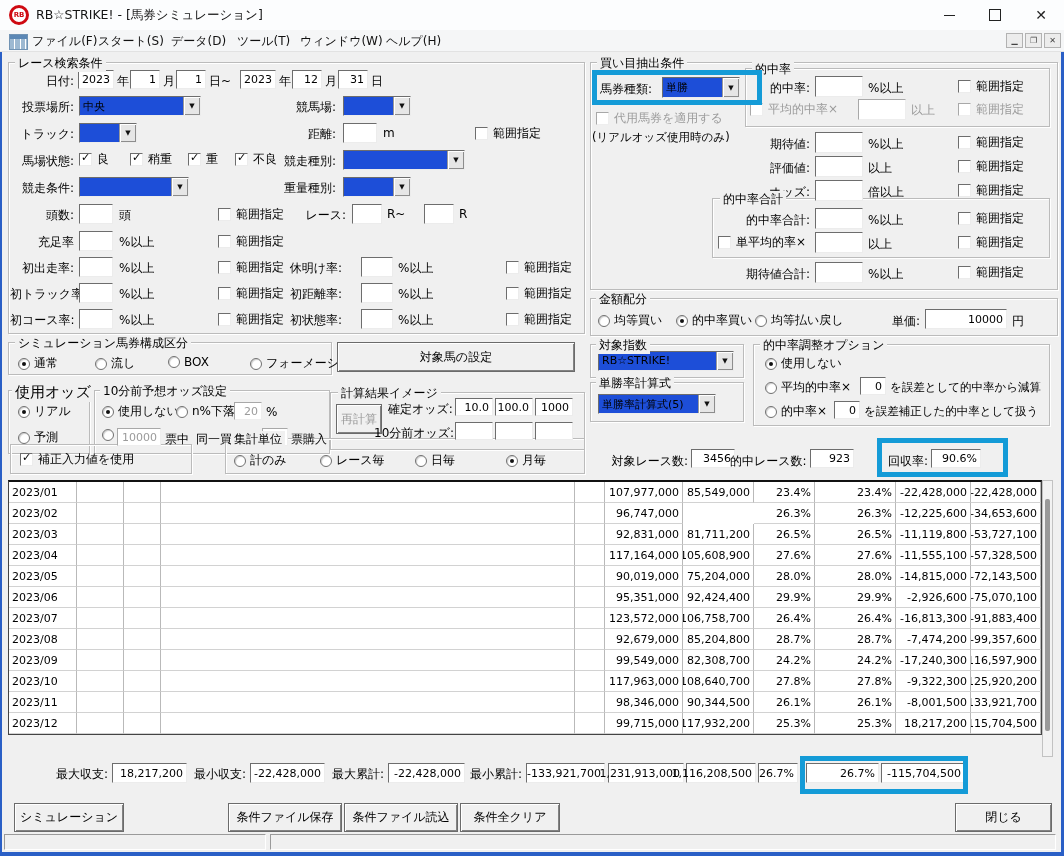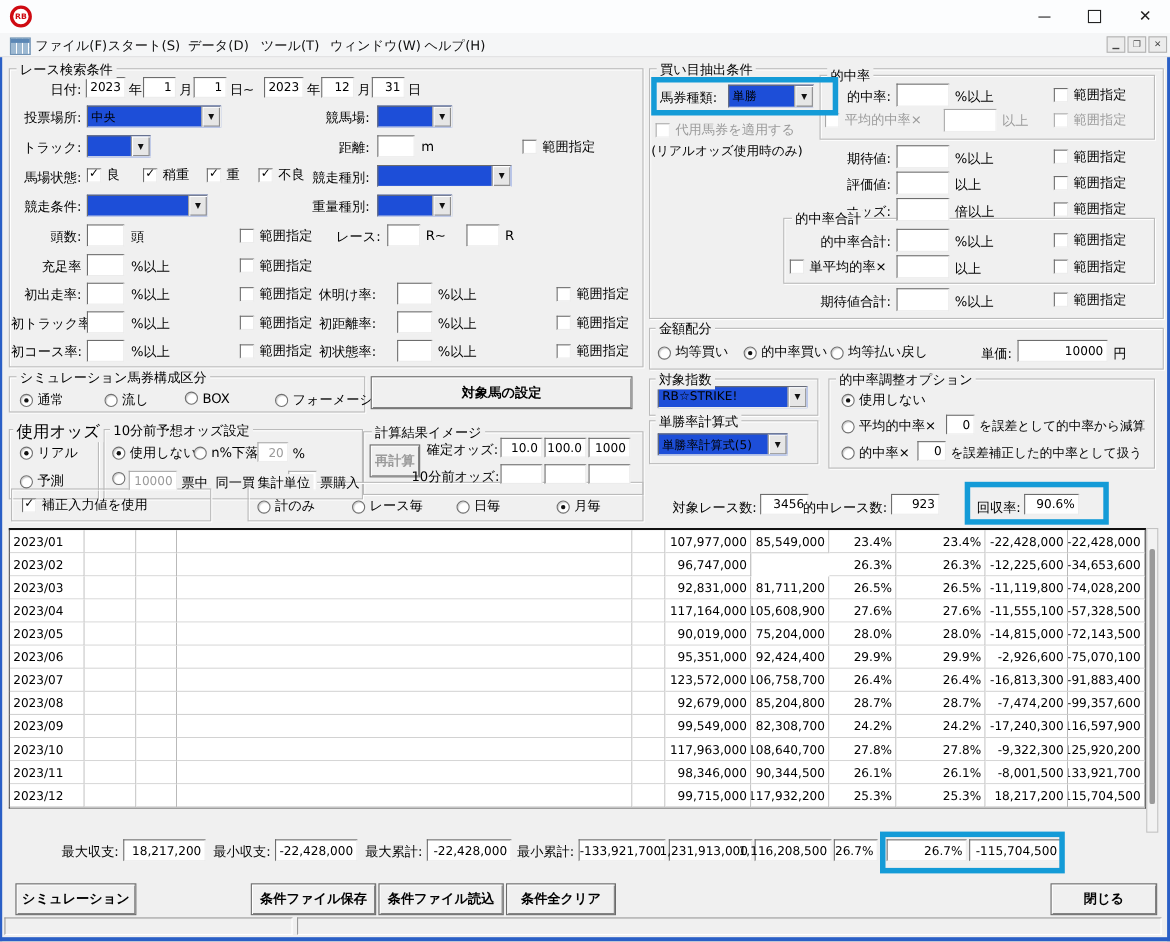--- a/index.html
+++ b/index.html
@@ -34,21 +34,21 @@
   .cb{position:absolute;display:flex;align-items:center;gap:5px;z-index:1;}
   .cbx{width:13px;height:13px;background:#fff;border:1px solid;border-color:#6d6d6d #ececec #ececec #6d6d6d;box-sizing:border-box;position:relative;flex:none;}
   .cbx.on::after{content:"✓";position:absolute;left:1px;top:-3px;font-size:11px;font-weight:bold;color:#000;}
   .cbl{font-size:12px;white-space:nowrap;}
   .cb.dis .cbl{color:#9b9b9b;}
   .cb.dis .cbx{border-color:#a8a8a8 #eee #eee #a8a8a8;}
   .rd{position:absolute;display:flex;align-items:center;gap:4px;z-index:1;}
   .rdo{width:12px;height:12px;border-radius:50%;background:#fff;border:1px solid #707070;box-sizing:border-box;position:relative;flex:none;box-shadow:inset 1px 1px 1px #cfcfcf;}
   .rdo.on::after{content:"";position:absolute;left:3px;top:3px;width:4px;height:4px;border-radius:50%;background:#111;}
   .rdl{font-size:12px;white-space:nowrap;}
-  .btn{position:absolute;background:#f0f0f0;border:1px solid #6b6b6b;box-shadow:inset 1px 1px 0 #fff,inset -1px -1px 0 #828282;display:flex;align-items:center;justify-content:center;font-size:12px;box-sizing:border-box;z-index:1;font-weight:bold;}
+  .btn{position:absolute;background:#f0f0f0;border:1px solid #6b6b6b;box-shadow:inset 1px 1px 0 #fff,inset -1px -1px 0 #828282;display:flex;align-items:center;justify-content:center;font-size:12px;box-sizing:border-box;z-index:1;}
   .btn.dis{color:#9b9b9b;}
   .hl{position:absolute;border:5px solid #149bd7;z-index:6;pointer-events:none;box-sizing:border-box;}
   #grid{position:absolute;left:8px;top:480px;border:1px solid #444;border-top:2px solid #111;background:#fff;z-index:1;}
   .trow{display:flex;height:21px;}
   .trow.thead{height:22px;}
   .tc{box-sizing:border-box;border-right:1px solid #b9b9b9;border-bottom:1px solid #d2d2d2;font-size:11px;display:flex;align-items:center;justify-content:flex-end;padding:0 3px;background:#fff;overflow:hidden;white-space:nowrap;}
   .thead .tc{justify-content:center;font-size:12px;border-right:1px solid #222;border-bottom:1px solid #111;}
   .tc.c0{justify-content:flex-start;}
   .trow:not(.thead) .tc.c1,.trow:not(.thead) .tc.c2,.trow:not(.thead) .tc.c3,.trow:not(.thead) .tc.c4{justify-content:center;}
   #vsb{position:absolute;left:1042px;top:480px;width:11px;height:277px;background:#f2f2f2;border:1px solid #c2c2c2;box-sizing:border-box;z-index:1;}
@@ -57,20 +57,21 @@
   .spanel{position:absolute;top:834px;height:16px;background:#f0f0f0;border:1px solid;border-color:#9a9a9a #fff #fff #9a9a9a;box-sizing:border-box;}
   .frame{position:absolute;background:#2a5fc6;z-index:7;}
 </style>
 </head>
 <body>
 
 <div class="win">
 
   <div class="titlebar">
     <div class="applogo">RB</div>
+    <div class="title-text">RB☆STRIKE! - [馬券シミュレーション]</div>
     <div class="wbtn" style="left:926px">
         <span class="bar"></span>
       </div>
     <div class="wbtn" style="left:972px">
         <span class="sq"></span>
       </div>
     <div class="wbtn" style="left:1018px">
         <span class="x">✕</span>
       </div>
   </div>
@@ -537,21 +538,21 @@
         <div class="tc c0" style="width: 68px;">2023/03</div>
         <div class="tc c1" style="width: 47px;"></div>
         <div class="tc c2" style="width: 37px;"></div>
         <div class="tc c3" style="width: 414px;"></div>
         <div class="tc c4" style="width: 30px;"></div>
         <div class="tc c5" style="width: 78px;">92,831,000</div>
         <div class="tc c6" style="width: 71px;">81,711,200</div>
         <div class="tc c7" style="width: 61px;">26.5%</div>
         <div class="tc c8" style="width: 81px;">26.5%</div>
         <div class="tc c9" style="width: 75px;">-11,119,800</div>
-        <div class="tc c10" style="width: 70px;">-74,028,200</div>
+        <div class="tc c10" style="width: 70px;">-53,727,100</div>
       </div>
       <div class="trow">
         <div class="tc c0" style="width: 68px;">2023/04</div>
         <div class="tc c1" style="width: 47px;"></div>
         <div class="tc c2" style="width: 37px;"></div>
         <div class="tc c3" style="width: 414px;"></div>
         <div class="tc c4" style="width: 30px;"></div>
         <div class="tc c5" style="width: 78px;">117,164,000</div>
         <div class="tc c6" style="width: 71px; text-align: right;">105,608,900</div>
         <div class="tc c7" style="width: 61px;">27.6%</div>

